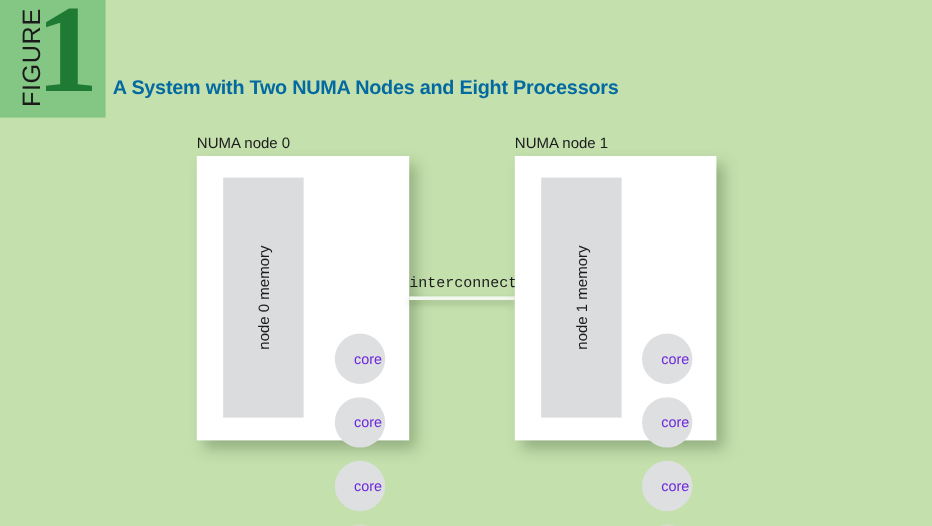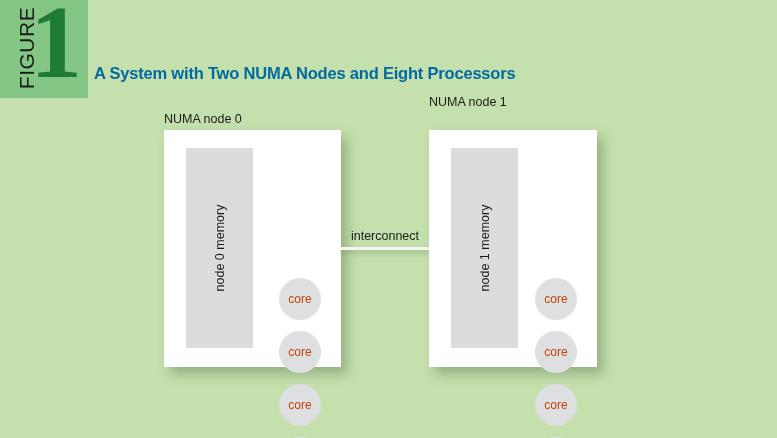--- a/index.html
+++ b/index.html
@@ -73,21 +73,21 @@
 
   
   .node-label {
     position: absolute;
     font-size: 12.5px;
     color: #1b1b1b;
     white-space: nowrap;
     text-align: left;
   }
   #node0-label { left: 164px; top: 112px; width: 177px; }
-  #node1-label { left: 429px; top: 95px; width: 168px; }
+  #node1-label { left: 429px; top: 112px; width: 168px; }
 
   
   .node-box {
     position: absolute;
     background: #ffffff;
     box-shadow: 6px 7px 11px rgba(60, 90, 50, 0.35);
   }
   #node0-box { left: 164px; top: 130px; width: 177px; height: 237px; }
   #node1-box { left: 429px; top: 130px; width: 168px; height: 237px; }
 
@@ -111,28 +111,27 @@
   
   .core {
     position: absolute;
     width: 42px;
     height: 42px;
     border-radius: 50%;
     background: #dedfe0;
   }
   .core-label {
     position: absolute;
-    left: 0;
+    left: 16px;
     top: 0;
     width: 42px;
     height: 42px;
     line-height: 42px;
-    text-align: center;
     font-size: 12px;
-    color: #c2410c;
+    color: #6d28d9;
   }
 
   
   #interconnect-line {
     position: absolute;
     left: 341px;
     top: 247px;
     width: 88px;
     height: 3px;
     background: #f4f7f0;
@@ -140,20 +139,21 @@
   }
   #interconnect-label {
     position: absolute;
     left: 341px;
     top: 229px;
     width: 88px;
     text-align: center;
     font-size: 12.5px;
     color: #1b1b1b;
     white-space: nowrap;
+    font-family: Liberation Mono, monospace;
   }
 </style>
 </head>
 <body>
 
 <div id="stage">
 
   <div class="figure-badge">
     <div class="figure-word">FIGURE</div>
     <div class="figure-number">1</div>

